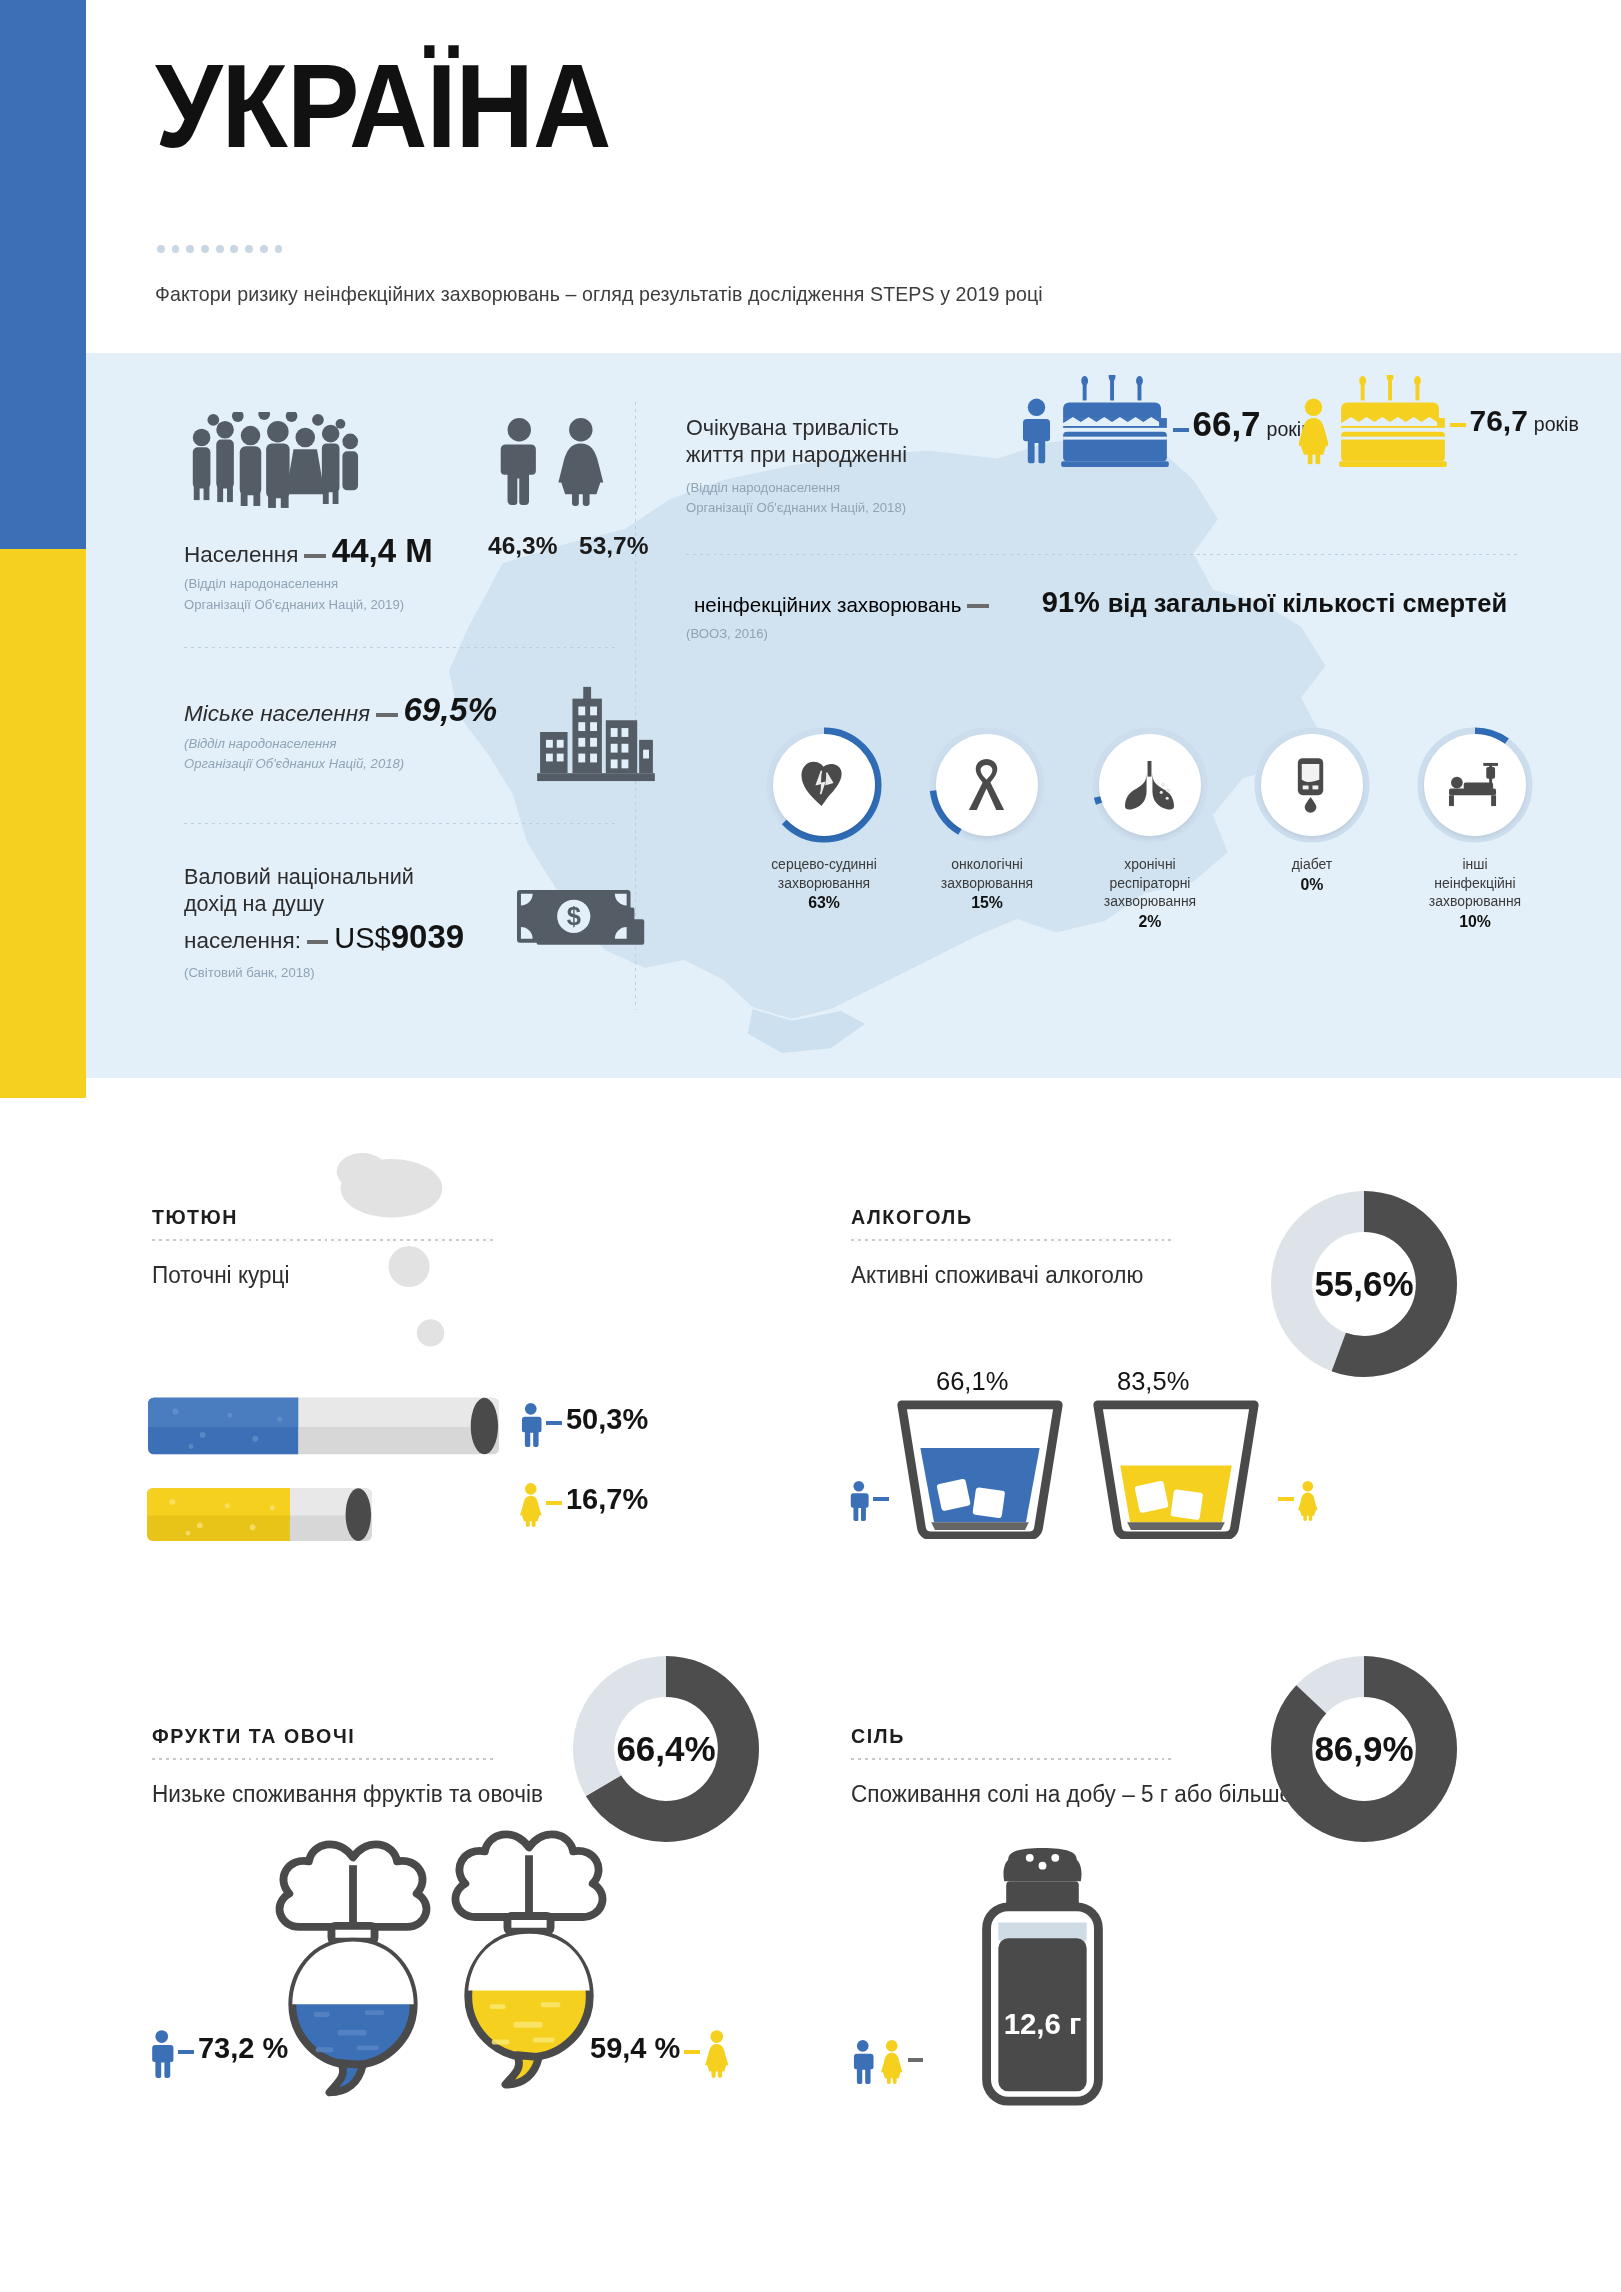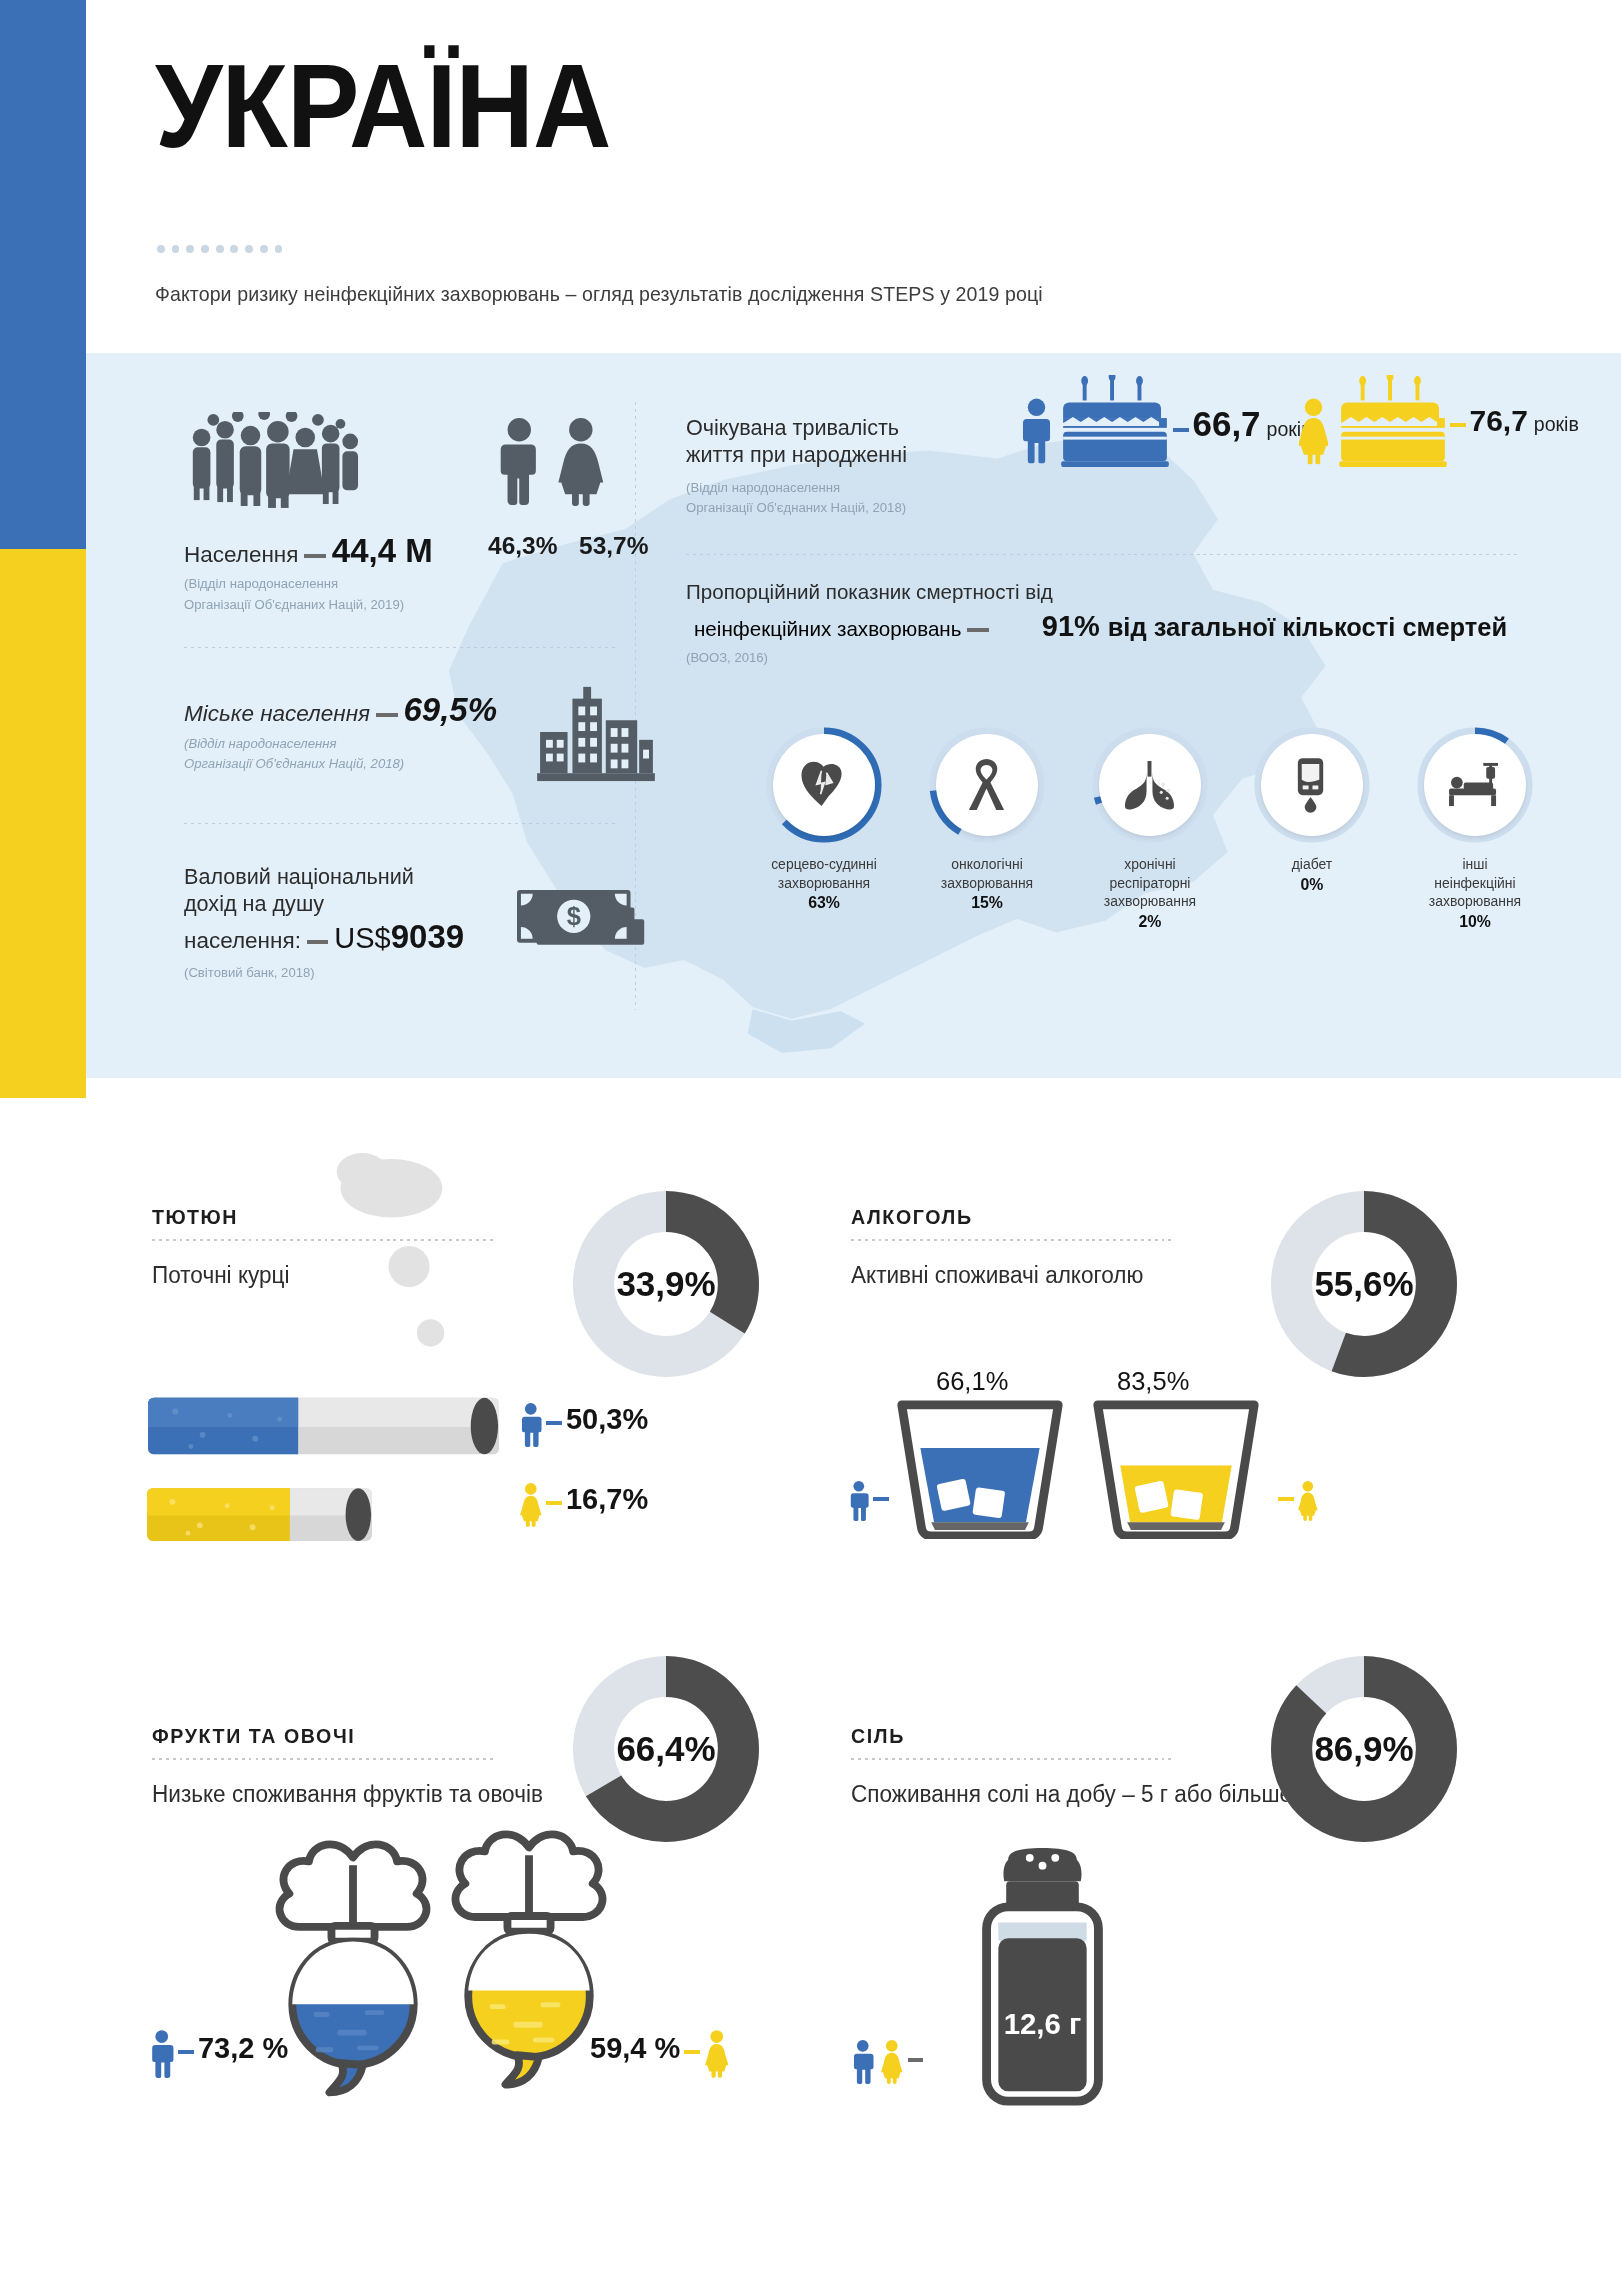--- a/index.html
+++ b/index.html
@@ -309,21 +309,20 @@
         <path d="M4,48 l8,-5 l8,5 l8,-5 l8,5 l8,-5 l8,5 l8,-5 l8,5 l8,-5 l8,5 l8,-5 l8,5 v4 h-104 z" fill="#e4f0f9"></path>
         <rect x="2" y="63" width="106" height="3" fill="#e4f0f9"></rect>
       </svg>
       <div style="position:absolute;left:1360px;top:51px;white-space:nowrap;">
         <span class="tick tick-y"></span><span style="font-size:30px;font-weight:700;color:#141414;">76,7</span><span style="font-size:19.6px;color:#1f1f1f;margin-left:5.9px;">років</span>
       </div>
 
       <div class="divider-h" style="left:600px;top:201px;width:833px;"></div>
 
       <div style="position:absolute;left:600px;top:227px;width:882px;">
-        <div style="font-size:20.6px;color:#2c2c2c;">Пропорційний показник смертності від</div>
         <div style="white-space:nowrap;margin-top:5.9px;">
           <span style="font-size:20.6px;color:#000000;margin-left:8px;">неінфекційних захворювань</span><span class="dashline"></span><span style="font-size:29px;font-weight:700;color:#121212;margin-left:47px;">91%</span><span style="font-size:25.5px;font-weight:700;color:#121212;margin-left:7.8px;">від загальної кількості смертей</span>
         </div>
         <div class="src" style="margin-top:5.9px;">(ВООЗ, 2016)</div>
       </div>
 
       <div class="disease" style="left:680px;top:374px;">
         <div class="ring">
           <svg width="116" height="116" viewBox="0 0 118 118">
             <circle cx="59" cy="59" r="54" fill="none" stroke="#ccdded" stroke-width="9"></circle>
@@ -449,27 +448,20 @@
 
   <svg style="position:absolute;left:323px;top:1147px;" width="176" height="235" viewBox="0 0 180 240">
     <g fill="#e2e2e2">
       <ellipse cx="70" cy="42" rx="52" ry="30"></ellipse>
       <ellipse cx="40" cy="25" rx="26" ry="19"></ellipse>
       <circle cx="88" cy="122" r="21"></circle>
       <circle cx="110" cy="190" r="14"></circle>
     </g>
   </svg>
 
-  <div class="big-donut" style="left:573px;top:1191px;">
-    <svg width="186" height="186" viewBox="0 0 190 190">
-      <circle cx="95" cy="95" r="74" fill="none" stroke="#dde3e9" stroke-width="42"></circle>
-      <circle cx="95" cy="95" r="74" fill="none" stroke="#4d4d4d" stroke-width="42" stroke-dasharray="157.6 307.4" transform="rotate(-90 95 95)"></circle>
-    </svg>
-    <div class="val">33,9%</div>
-  </div>
 
   <svg style="position:absolute;left:147px;top:1390px;" width="353" height="78" viewBox="0 0 360 80">
     <rect x="0" y="8" width="360" height="58" rx="6" fill="#d7d7d7"></rect>
     <rect x="0" y="8" width="360" height="30" rx="6" fill="#e8e8e8"></rect>
     <path d="M6,8 h148 v58 h-148 a6,6 0 0 1 -6,-6 v-46 a6,6 0 0 1 6,-6 z" fill="#3b6fb6"></path>
     <path d="M6,8 h148 v30 h-154 v-24 a6,6 0 0 1 6,-6 z" fill="#4a7cc0"></path>
     <ellipse cx="345" cy="37" rx="14" ry="29" fill="#4a4a4a"></ellipse>
     <g fill="#6f9ad0" opacity="0.6">
       <circle cx="28" cy="22" r="3"></circle>
         <circle cx="56" cy="46" r="3"></circle>

